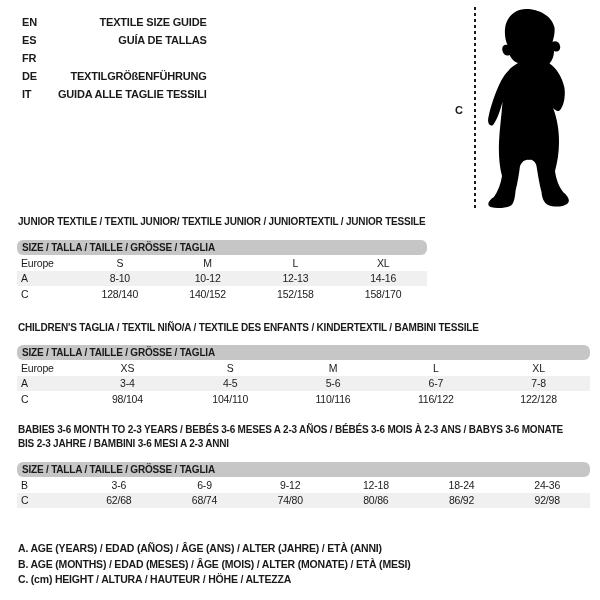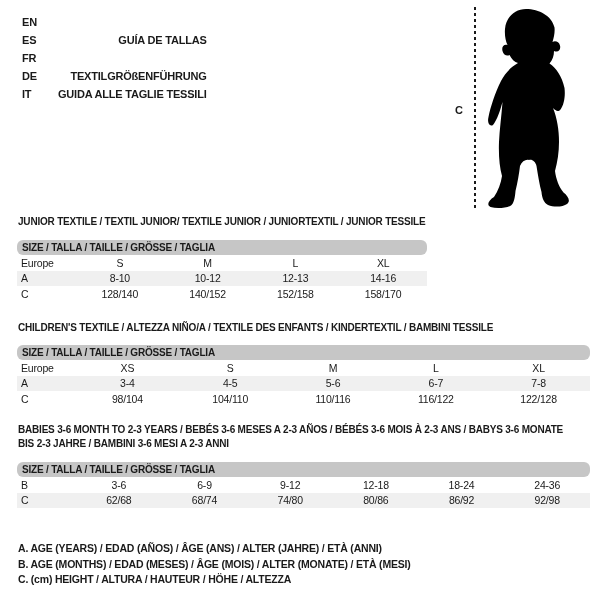--- a/index.html
+++ b/index.html
@@ -45,20 +45,21 @@
   .footnote{height:15.5px;line-height:15.5px;font-weight:700;font-size:10.5px;letter-spacing:-0.2px;white-space:nowrap;}
 </style>
 </head>
 <body>
 
 <div id="page">
 
   <div id="lang-block">
       <div class="lang-row">
         <span class="lang-code">EN</span>
+        <span class="lang-label">TEXTILE SIZE GUIDE</span>
       </div>
       <div class="lang-row">
         <span class="lang-code">ES</span>
         <span class="lang-label">GUÍA DE TALLAS</span>
       </div>
       <div class="lang-row">
         <span class="lang-code">FR</span>
       </div>
       <div class="lang-row">
         <span class="lang-code">DE</span>
@@ -131,21 +132,21 @@
         <div class="trow">
           <div class="cell label">C</div>
           <div class="cell">128/140</div>
           <div class="cell">140/152</div>
           <div class="cell">152/158</div>
           <div class="cell">158/170</div>
         </div>
       </div>
   </div>
 
-  <div class="section-title" style="top:322px">CHILDREN'S TEXTILE / ALTEZZA NIÑO/A / TEXTILE DES ENFANTS / KINDERTEXTIL / BAMBINI TESSILE</div>
+  <div class="section-title" style="top:322px">CHILDREN'S TAGLIA / TEXTIL NIÑO/A / TEXTILE DES ENFANTS / KINDERTEXTIL / BAMBINI TESSILE</div>
   <div class="tbl" style="top:345px;width:573px">
     <div class="size-bar">SIZE / TALLA / TAILLE / GRÖSSE / TAGLIA</div>
     <div class="rows">
         <div class="trow">
           <div class="cell label">Europe</div>
           <div class="cell">XS</div>
           <div class="cell">S</div>
           <div class="cell">M</div>
           <div class="cell">L</div>
           <div class="cell">XL</div>

